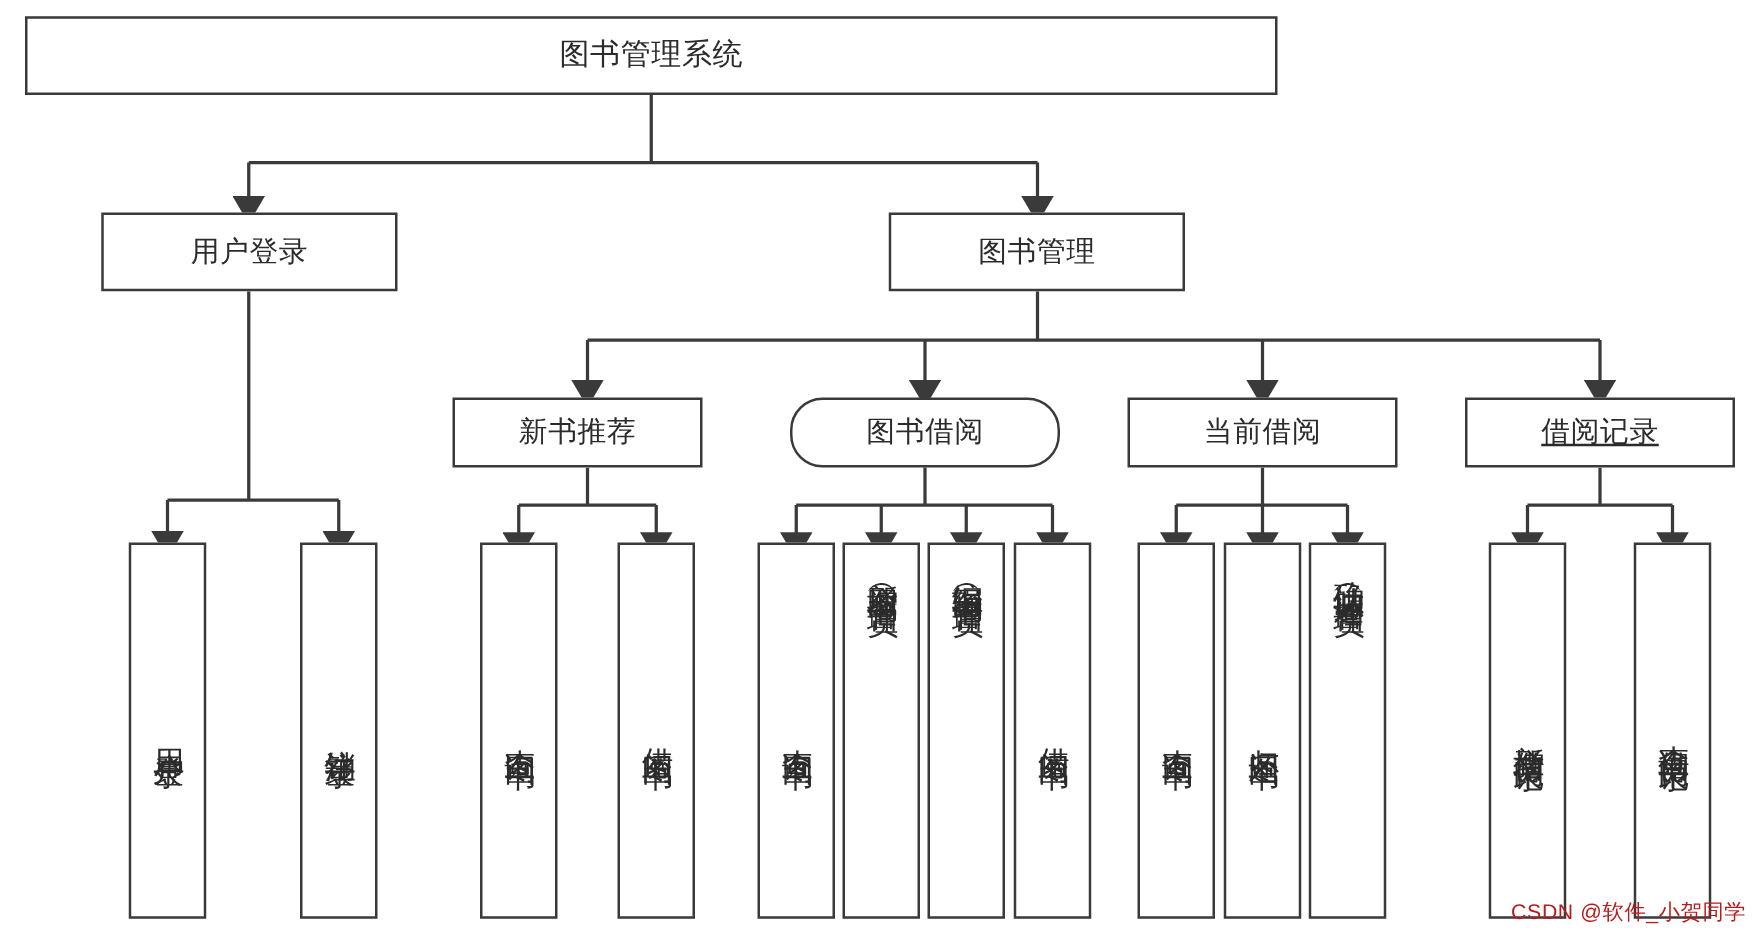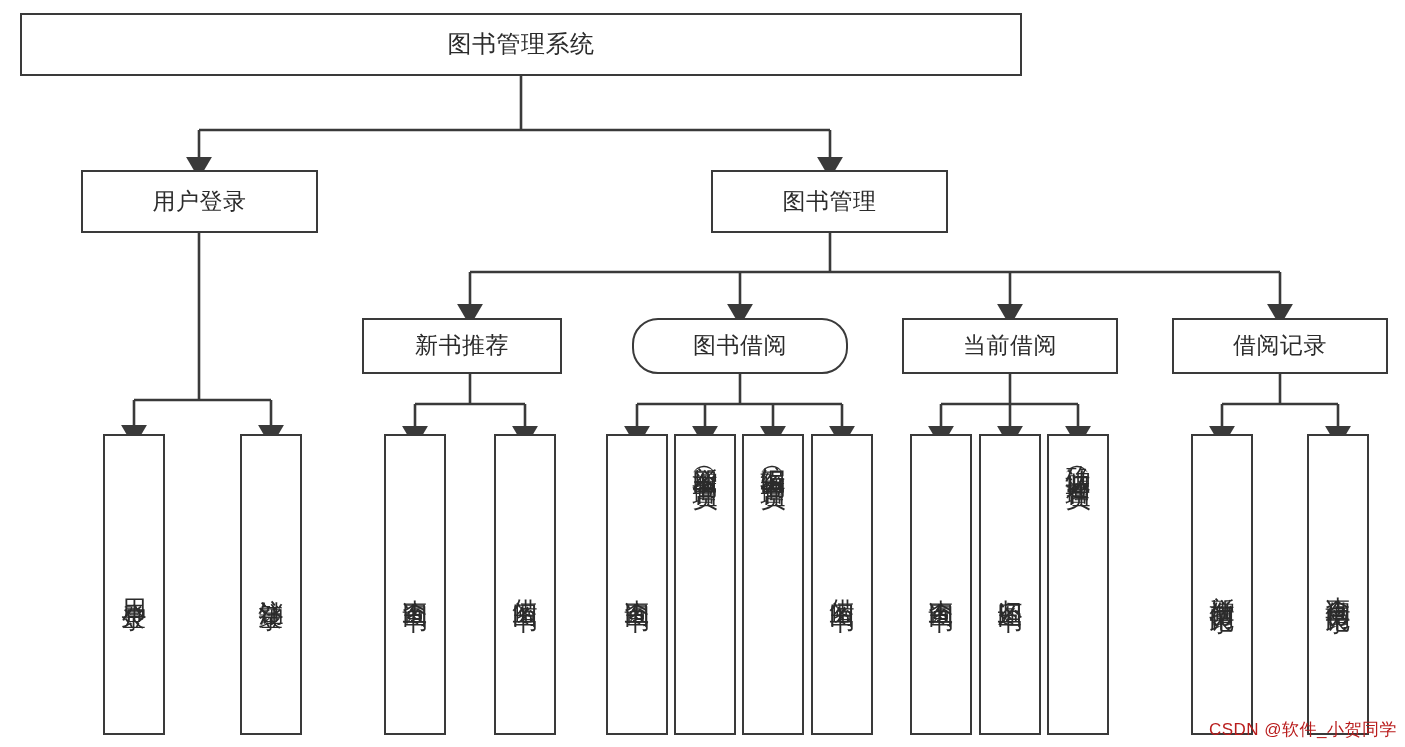--- a/index.html
+++ b/index.html
@@ -146,21 +146,21 @@
 
   <div class="node horiz" style="left:362px; top:318px; width:200px; height:56px;">
     <span class="label">新书推荐</span>
   </div>
   <div class="node horiz" style="left:632px; top:318px; width:216px; height:56px;border-radius:26px;">
     <span class="label">图书借阅</span>
   </div>
   <div class="node horiz" style="left:902px; top:318px; width:216px; height:56px;">
     <span class="label">当前借阅</span>
   </div>
-  <div class="node horiz" style="left:1172px; top:318px; width:216px; height:56px;">
+  <div class="node horiz" style="left:1172px; top:318px; width:216px; height:56px;text-decoration:underline;">
     <span class="label">借阅记录</span>
   </div>
 
   <div class="node vert centered" style="left:103px; top:434px; width:62px; height:301px;">
     <span class="label">用户登录</span>
   </div>
   <div class="node vert centered" style="left:240px; top:434px; width:62px; height:301px;">
     <span class="label">注销登录</span>
   </div>
 

